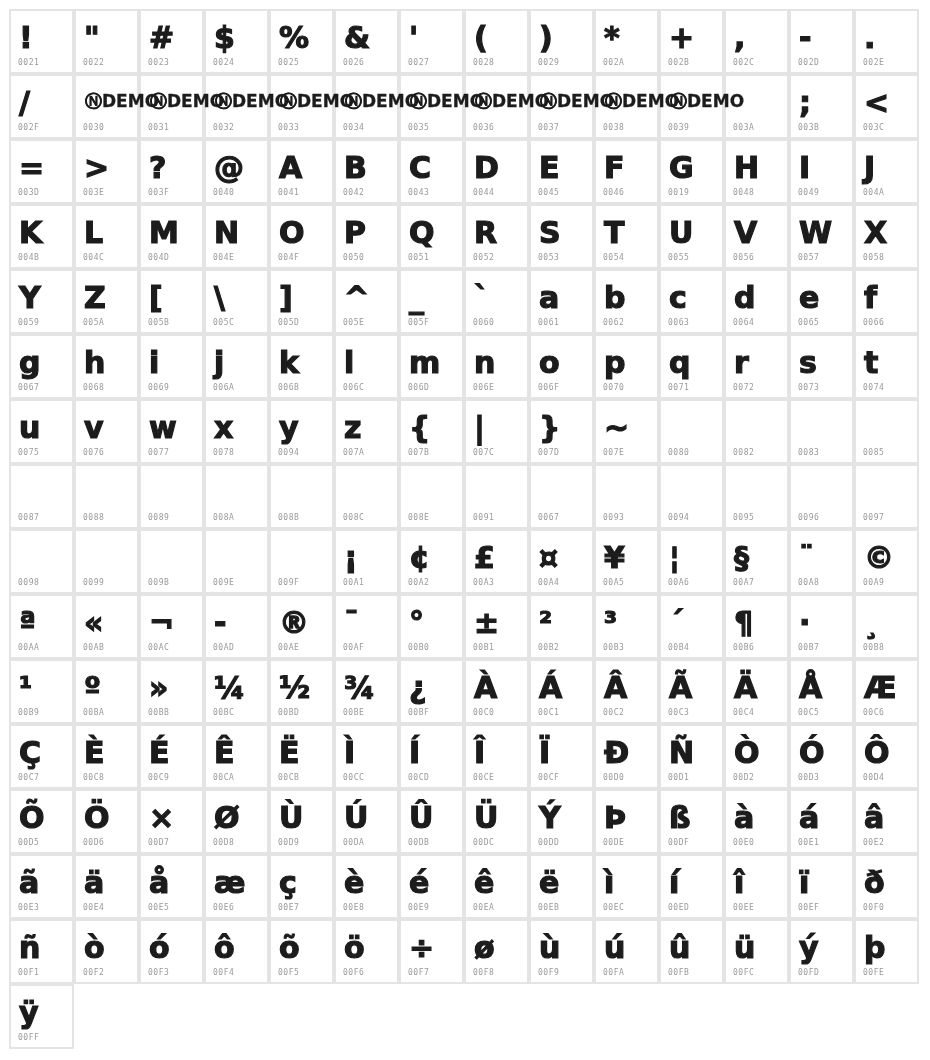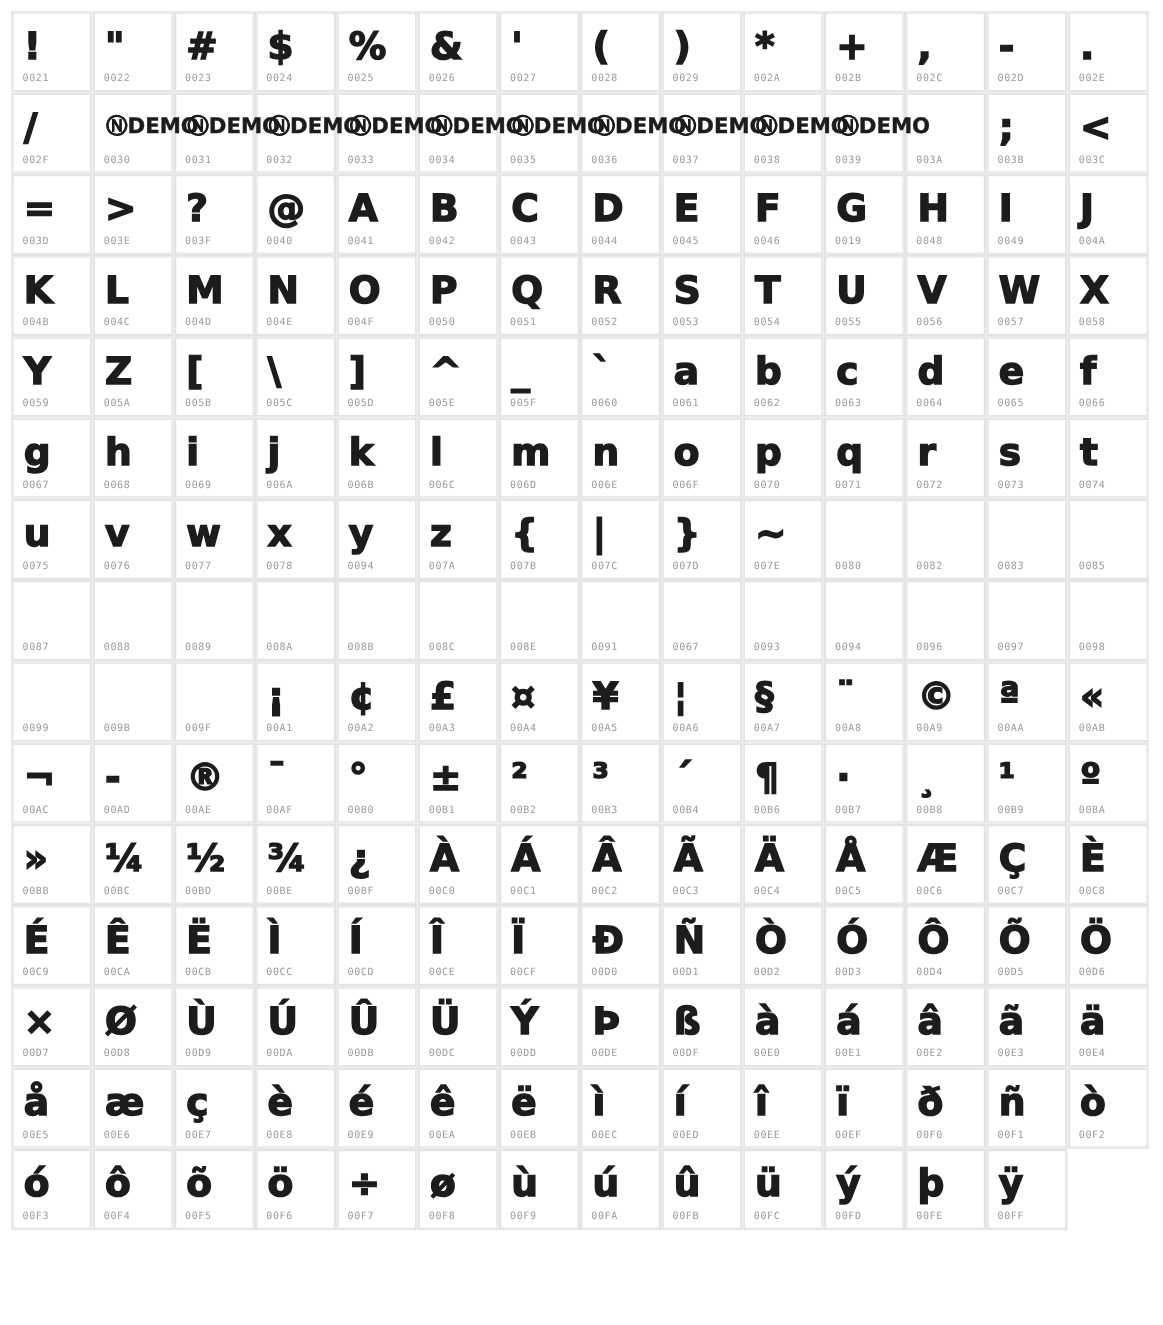--- a/index.html
+++ b/index.html
@@ -478,37 +478,45 @@
     <div class="cell">
       <span class="glyph"></span>
       <span class="code">0093</span>
     </div>
     <div class="cell">
       <span class="glyph"></span>
       <span class="code">0094</span>
     </div>
     <div class="cell">
       <span class="glyph"></span>
+      <span class="code">0095</span>
+    </div>
+    <div class="cell">
+      <span class="glyph"></span>
       <span class="code">0096</span>
     </div>
     <div class="cell">
       <span class="glyph"></span>
       <span class="code">0097</span>
     </div>
     <div class="cell">
       <span class="glyph"></span>
       <span class="code">0098</span>
     </div>
     <div class="cell">
       <span class="glyph"></span>
       <span class="code">0099</span>
     </div>
     <div class="cell">
       <span class="glyph"></span>
       <span class="code">009B</span>
+    </div>
+    <div class="cell">
+      <span class="glyph"></span>
+      <span class="code">009E</span>
     </div>
     <div class="cell">
       <span class="glyph"></span>
       <span class="code">009F</span>
     </div>
     <div class="cell">
       <span class="glyph">¡</span>
       <span class="code">00A1</span>
     </div>
     <div class="cell">

